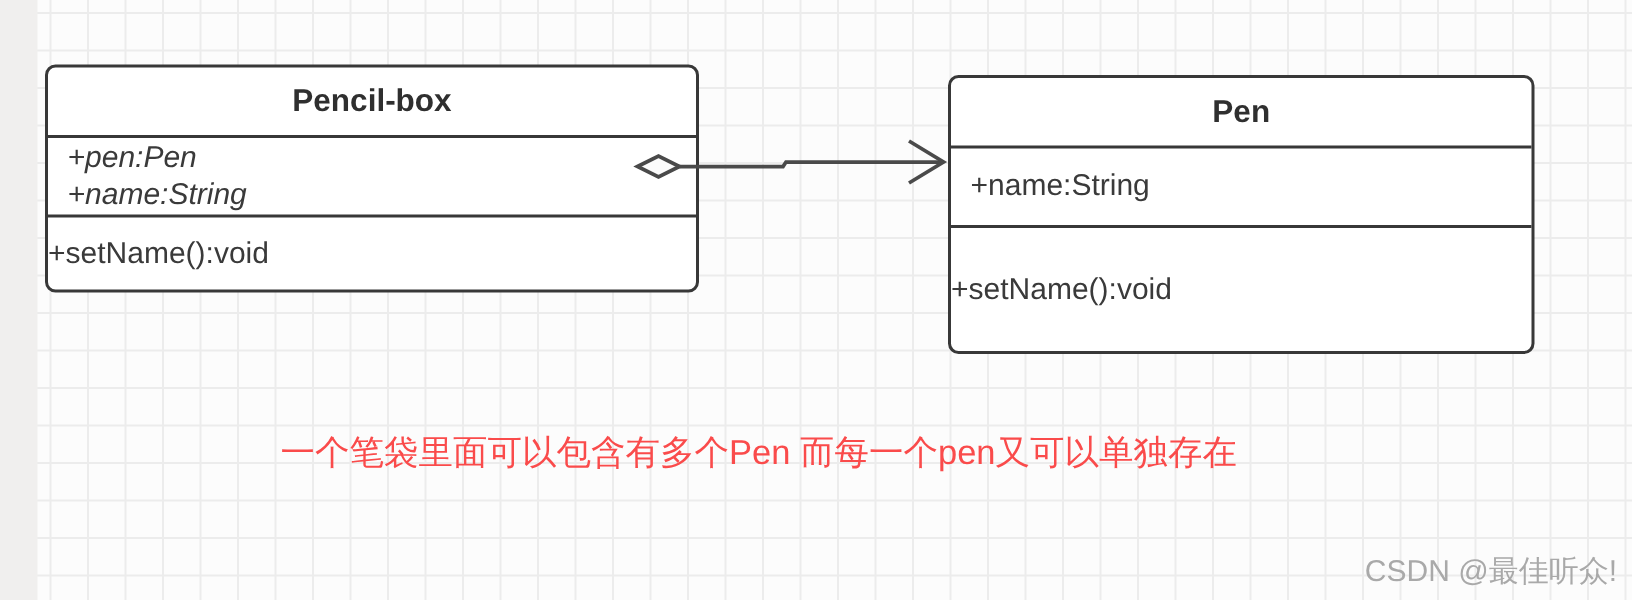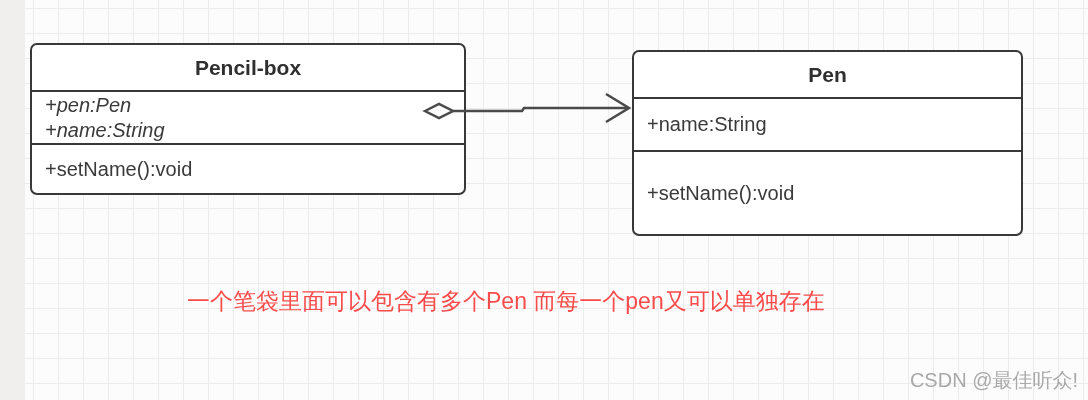--- a/index.html
+++ b/index.html
@@ -33,21 +33,21 @@
     font-weight:bold;font-size:21px;color:#2f2f2f;
   }
   .uml-class .cls-attrs{
     border-bottom:2px solid #383838;
     padding-left:13px;font-size:20px;box-sizing:border-box;
     display:flex;flex-direction:column;justify-content:center;
   }
   .uml-class .cls-attrs .attr-line{line-height:25px;}
   .uml-class .cls-methods{
     flex:1;display:flex;align-items:center;
-    padding-left:13px;font-size:20px;
+    padding-left:0;font-size:20px;
   }
   #pencil-box{left:30px;top:43px;width:436px;height:152px;}
   #pencil-box .cls-attrs{flex:0 0 53px;font-style:italic;}
   #pen-box{left:632px;top:50px;width:391px;height:186px;}
   #pen-box .cls-attrs{flex:0 0 53px;}
   .connector{position:absolute;left:418px;top:84px;width:222px;height:52px;}
   .annotation{
     position:absolute;left:171px;top:286px;
     font-size:23px;color:#fa4b4b;white-space:nowrap;margin-left:16px;
   }

